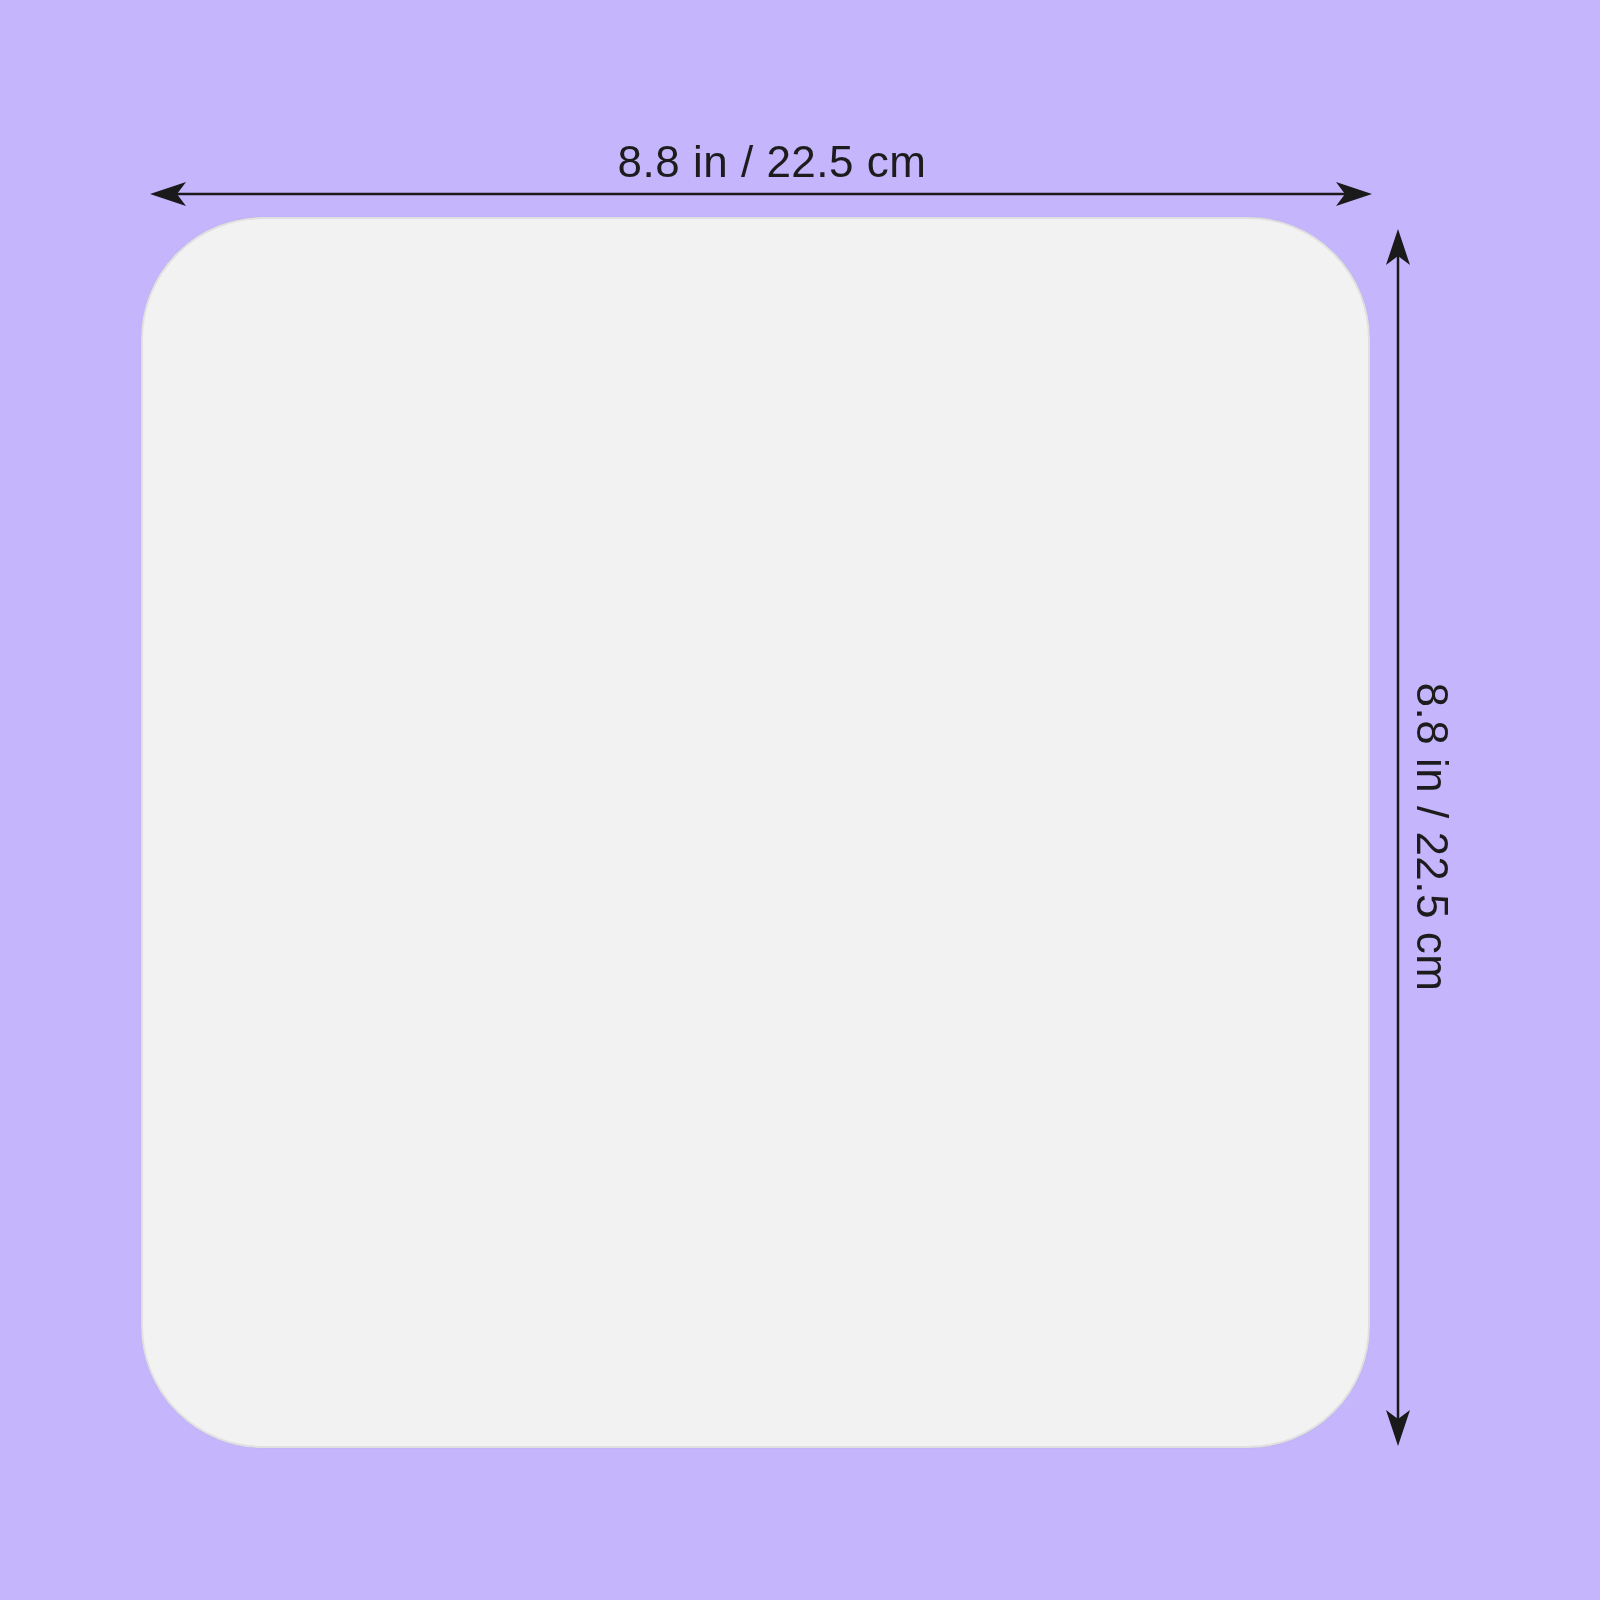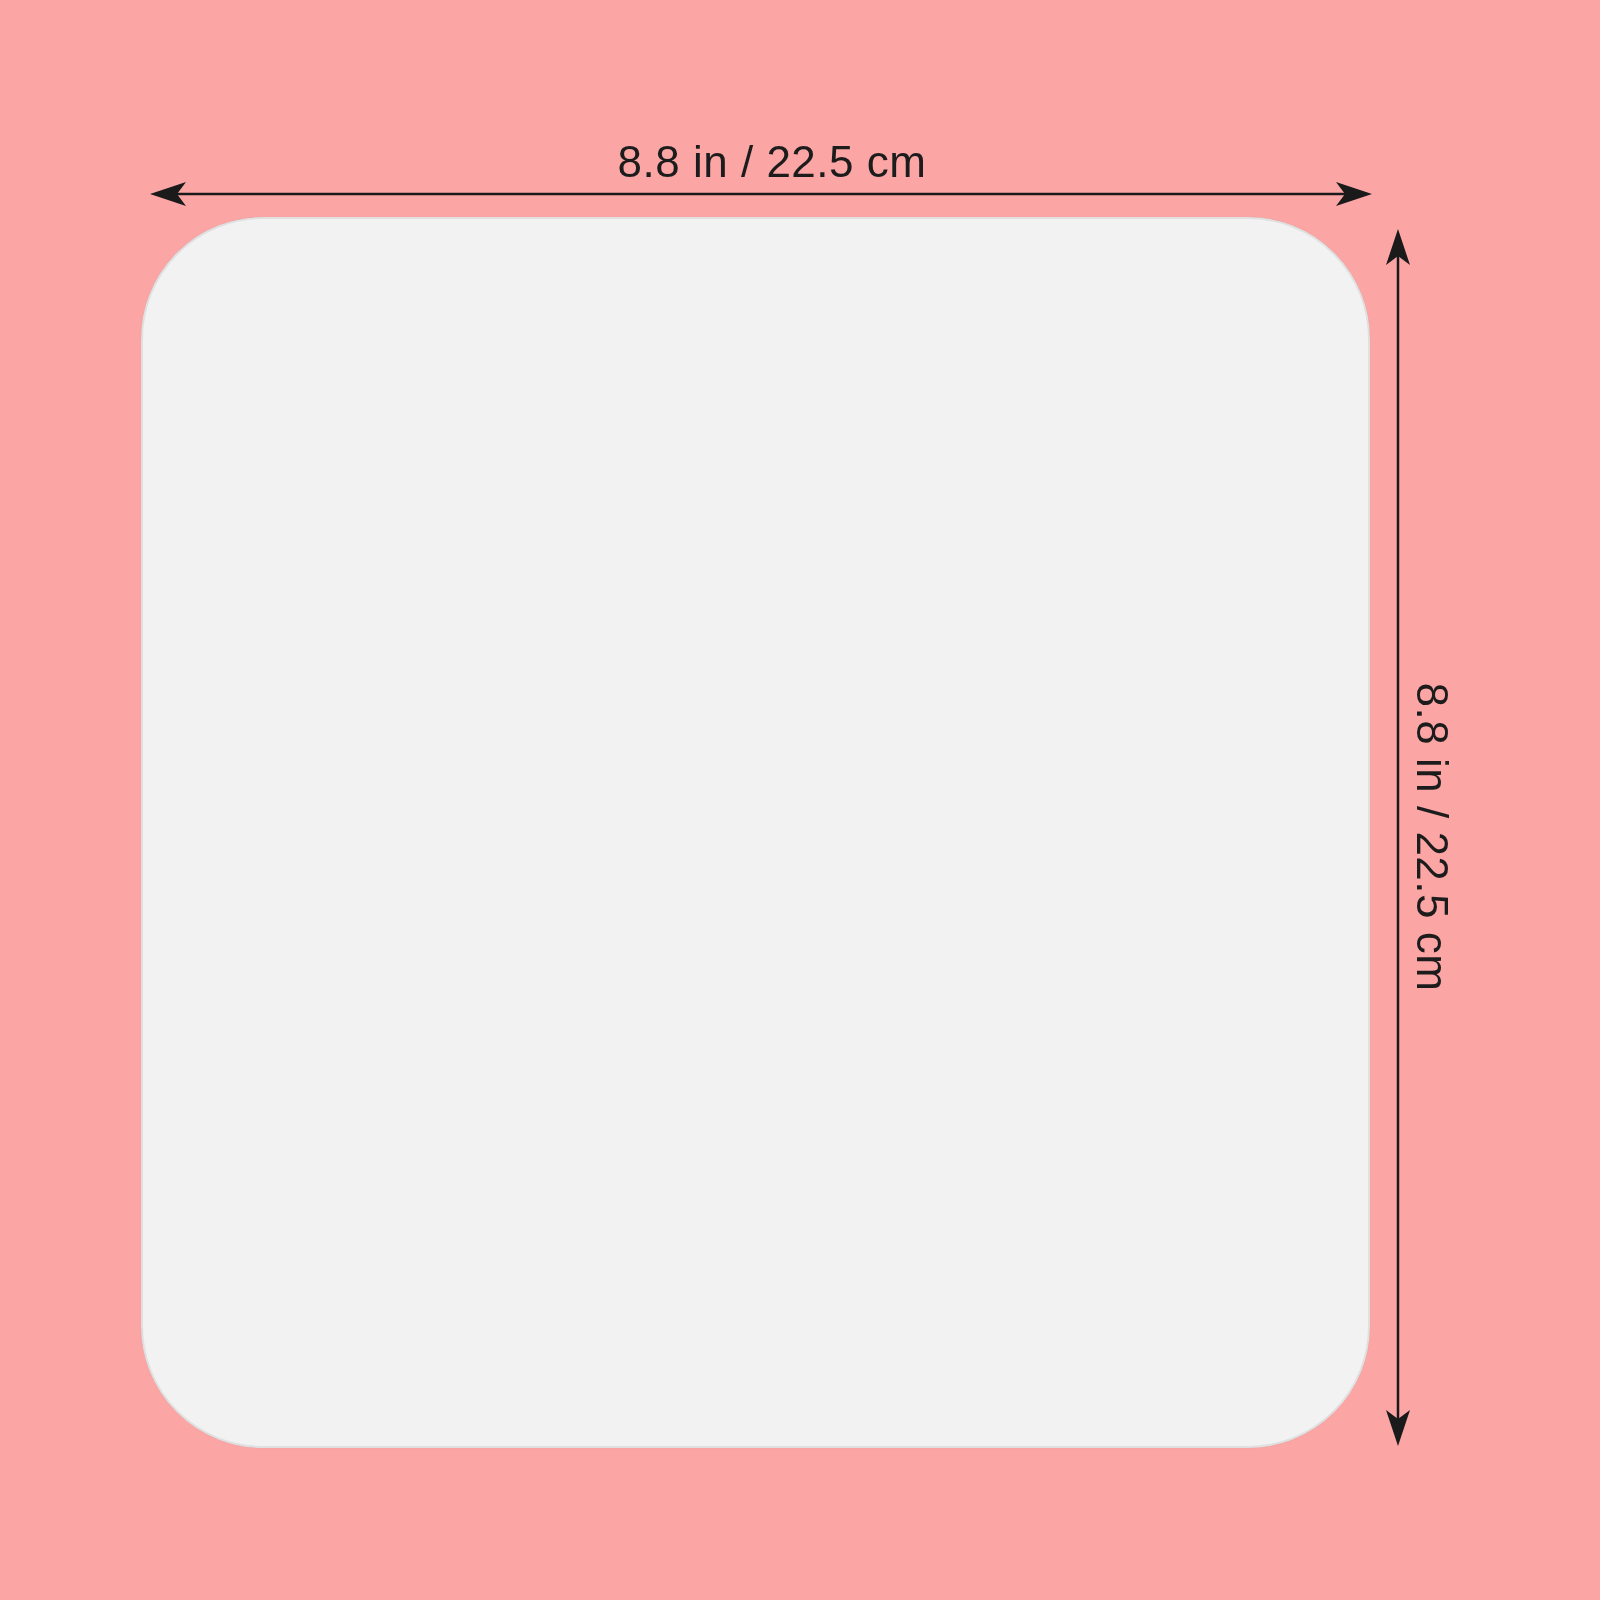--- a/index.html
+++ b/index.html
@@ -5,21 +5,21 @@
   html, body {
     margin: 0;
     padding: 0;
     background: #ffffff;
     font-family: "Liberation Sans", sans-serif;
   }
   .canvas {
     position: relative;
     width: 1600px;
     height: 1600px;
-    background: #fca5a5;
+    background: #c4b5fd;
     overflow: hidden;
   }
   .product-square {
     position: absolute;
     left: 141px;
     top: 217px;
     width: 1229px;
     height: 1231px;
     background: #f2f2f2;
     border: 2px solid #e0e0e0;

